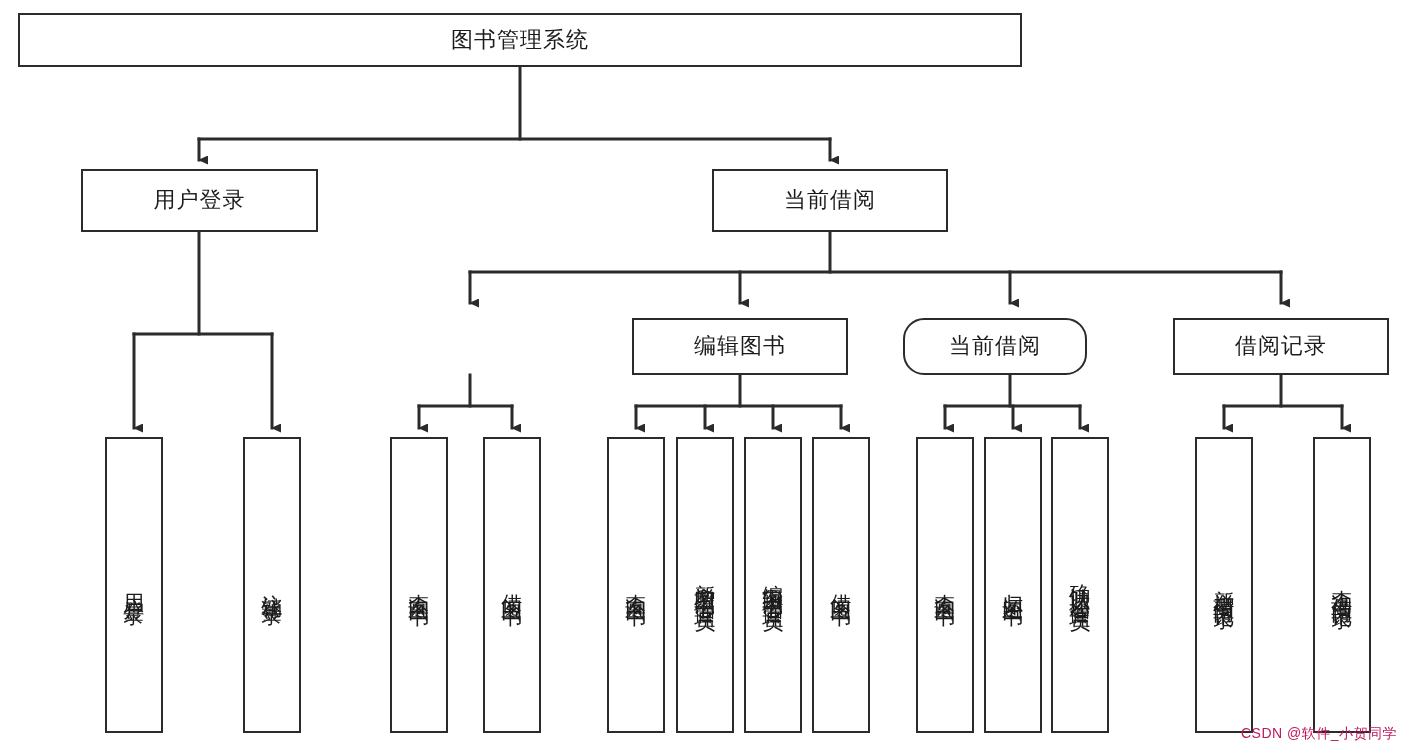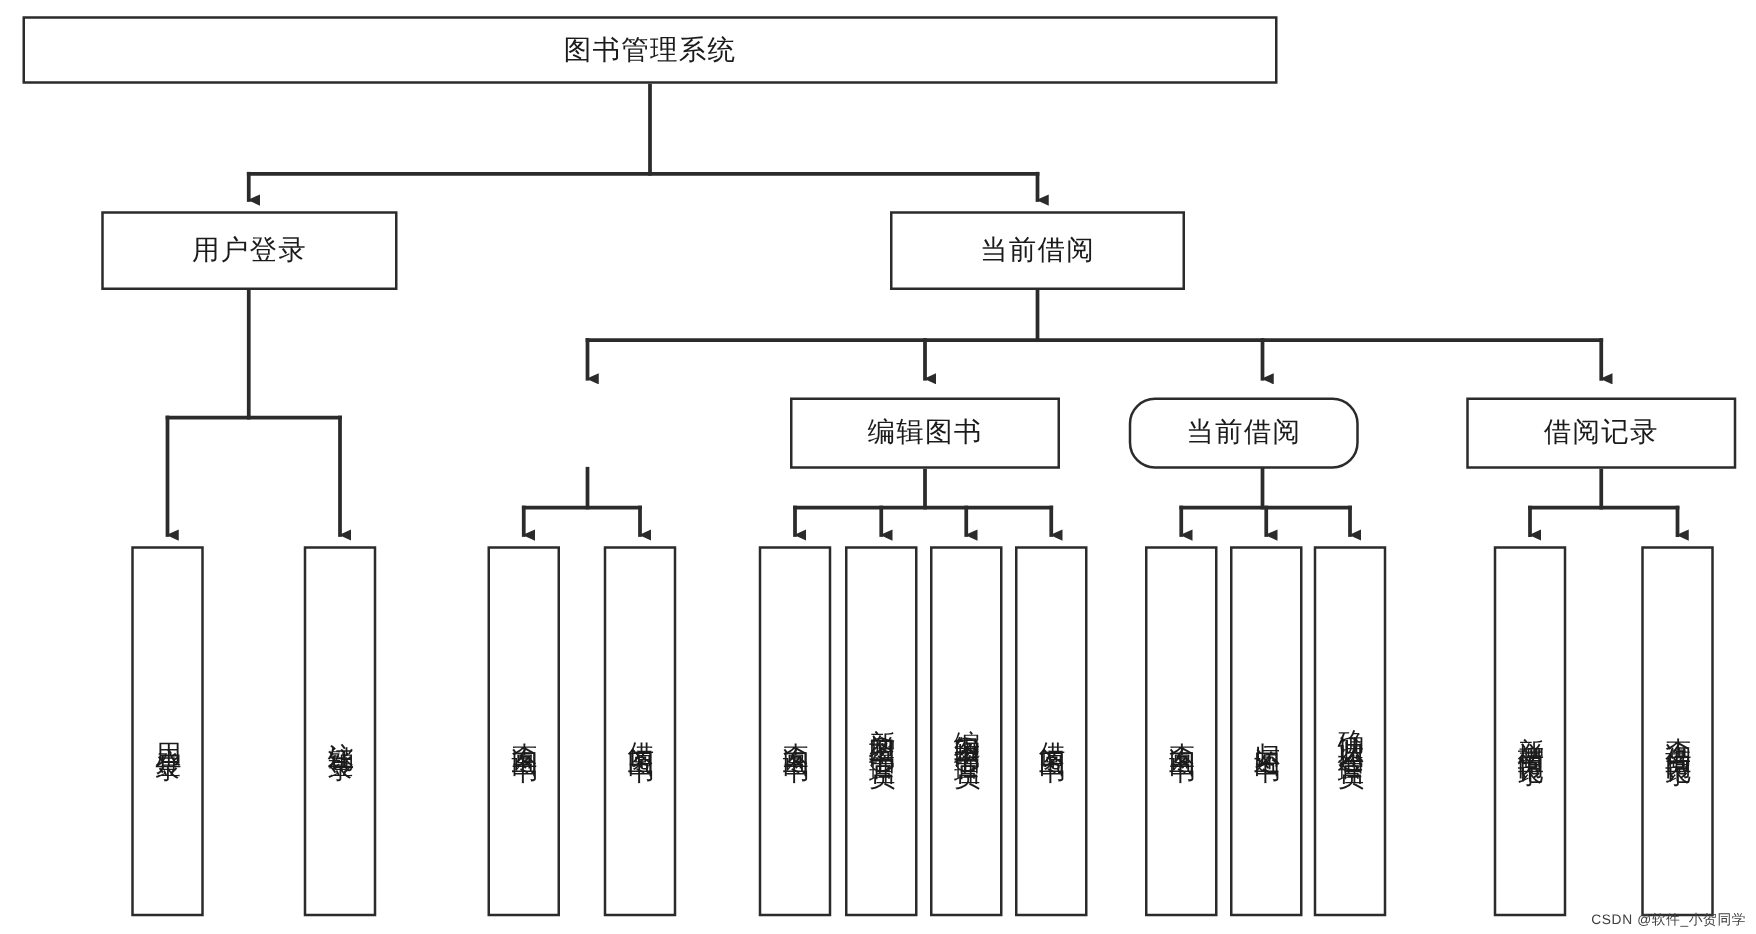--- a/index.html
+++ b/index.html
@@ -5,21 +5,21 @@
   html,body{margin:0;padding:0;background:#ffffff;}
   body{font-family:"Liberation Sans","DejaVu Sans",sans-serif;}
   #stage{position:relative;width:1405px;height:747px;background:#ffffff;overflow:hidden;}
   #wires{position:absolute;left:0;top:0;width:1405px;height:747px;}
   .node{position:absolute;box-sizing:border-box;border:2.5px solid #2b2b2b;background:#ffffff;
         display:flex;align-items:center;justify-content:center;color:#1b1b1b;}
   .node.h{font-size:22px;letter-spacing:1px;line-height:1.1;}
   .node.v{writing-mode:vertical-rl;text-orientation:upright;font-size:21px;
           letter-spacing:4px;line-height:1.12;padding:4px 0;text-align:center;}
   .node.root{font-size:22px;}
-  .wm{position:absolute;right:8px;bottom:4px;font-size:11px;color:#404040;
+  .wm{position:absolute;right:8px;bottom:4px;font-size:14px;color:#be185d;
       letter-spacing:.5px;white-space:nowrap;}
 </style>
 </head>
 <body>
 
 <div id="stage">
 
   <svg id="wires" viewBox="0 0 1405 747" xmlns="http://www.w3.org/2000/svg">
     <defs>
       <marker id="ah" markerWidth="9" markerHeight="10" refX="4.5" refY="9" orient="auto" markerUnits="userSpaceOnUse">

